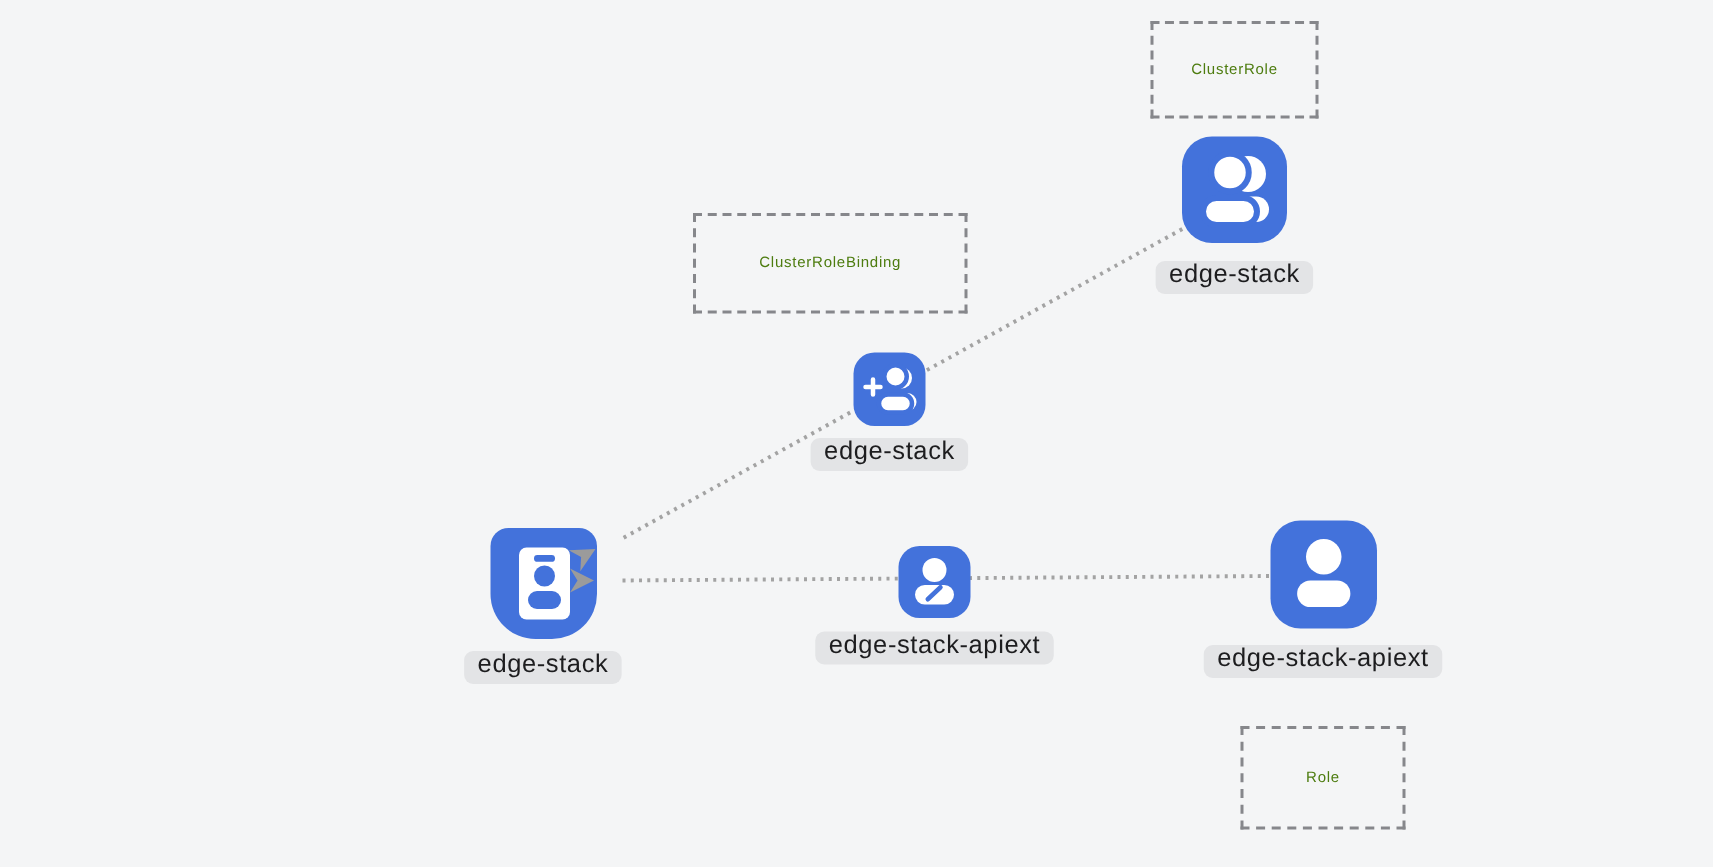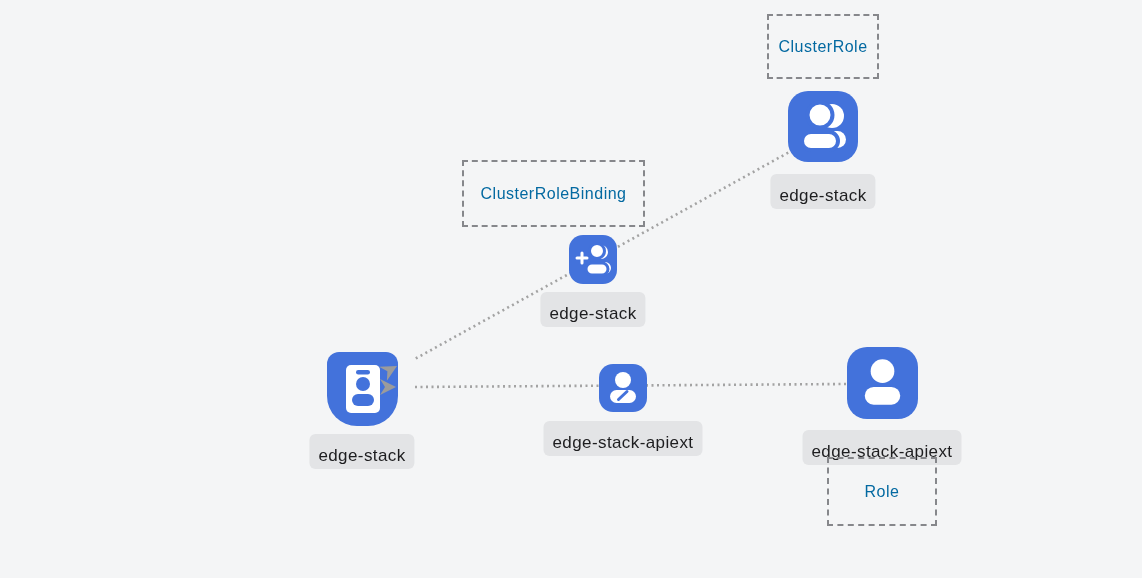--- a/index.html
+++ b/index.html
@@ -9,34 +9,34 @@
     font-family:"Liberation Sans", sans-serif;
   }
   .edges-layer {
     position:absolute; left:0; top:0; width:1142px; height:578px;
     pointer-events:none;
   }
   .dotline { stroke:#a3a3a3; stroke-width:2.6; stroke-dasharray:2 3.5; fill:none; }
   .type-box {
     position:absolute; border:2px dashed #86878b; box-sizing:border-box;
     display:flex; align-items:center; justify-content:center;
-    color:#0369a1; font-size:16px; letter-spacing:0.5px; white-space:nowrap;
+    color:#4d7c0f; font-size:10px; letter-spacing:0.5px; white-space:nowrap;
   }
   .node-icon {
     position:absolute; background:#4372db;
     display:flex; align-items:center; justify-content:center;
   }
   .r20 { border-radius:20px; }
   .r14 { border-radius:14px; }
   .r-badge { border-radius:12px 12px 30px 30px; }
   .pill {
     position:absolute; transform:translateX(-50%);
     background:#e3e4e6; color:#1d1d1f;
     font-size:17px; letter-spacing:0.4px; line-height:1;
-    padding:13px 9px 5px; border-radius:6px; white-space:nowrap;
+    padding:0 9px 5px; border-radius:6px; white-space:nowrap;
   }
 </style>
 </head>
 <body>
 
 <div class="canvas">
 
   <svg class="edges-layer">
     <line class="dotline" x1="793" y1="150" x2="413" y2="360"></line>
     <line class="dotline" x1="846" y1="384" x2="414" y2="387"></line>
@@ -48,21 +48,21 @@
   <div class="node-icon r20" style="left:788px; top:91px; width:70px; height:71px;">
     <svg width="70" height="70" viewBox="0 0 70 70">
       <circle cx="44" cy="24" r="12" fill="#ffffff"></circle>
       <rect x="28" y="39" width="30" height="17" rx="8.5" fill="#ffffff"></rect>
       <circle cx="32" cy="23" r="12.5" fill="#ffffff" stroke="#4372db" stroke-width="4"></circle>
       <rect x="14" y="40" width="36" height="18" rx="9" fill="#ffffff" stroke="#4372db" stroke-width="4"></rect>
     </svg>
   </div>
   <div class="pill" style="left:823px; top:174px;">edge-stack</div>
 
-  <div class="type-box" style="left:462px; top:160px; width:183px; height:67px;">
+  <div class="type-box" style="left:462px; top:142px; width:183px; height:67px;">
     <span>ClusterRoleBinding</span>
   </div>
   <div class="node-icon r14" style="left:569px; top:235px; width:48px; height:49px;">
     <svg width="48" height="48" viewBox="0 0 48 48">
       <path d="M13 17 v10 M8 22 h10" stroke="#ffffff" stroke-width="3" stroke-linecap="round"></path>
       <circle cx="32" cy="16" r="7" fill="#ffffff"></circle>
       <rect x="22" y="26" width="20" height="12" rx="6" fill="#ffffff"></rect>
       <circle cx="28" cy="15" r="7.5" fill="#ffffff" stroke="#4372db" stroke-width="3"></circle>
       <rect x="17" y="27" width="22" height="12" rx="6" fill="#ffffff" stroke="#4372db" stroke-width="3"></rect>
     </svg>
@@ -88,21 +88,21 @@
   </div>
   <div class="pill" style="left:623px; top:421px;">edge-stack-apiext</div>
 
   <div class="node-icon r20" style="left:847px; top:347px; width:71px; height:72px;">
     <svg width="71" height="72" viewBox="0 0 72 72">
       <circle cx="36" cy="24" r="12" fill="#ffffff"></circle>
       <rect x="18" y="40" width="36" height="18" rx="9" fill="#ffffff"></rect>
     </svg>
   </div>
   <div class="pill" style="left:882px; top:430px;">edge-stack-apiext</div>
-  <div class="type-box" style="left:827px; top:457px; width:110px; height:69px;">
+  <div class="type-box" style="left:827px; top:484px; width:110px; height:69px;">
     <span>Role</span>
   </div>
 
   <svg class="edges-layer">
     <g transform="translate(397,366) rotate(151)">
       <polygon points="0,0 16,-8 11,0 16,8" fill="#9b9b9b"></polygon>
     </g>
     <g transform="translate(396,387) rotate(180)">
       <polygon points="0,0 16,-8 11,0 16,8" fill="#9b9b9b"></polygon>
     </g>

